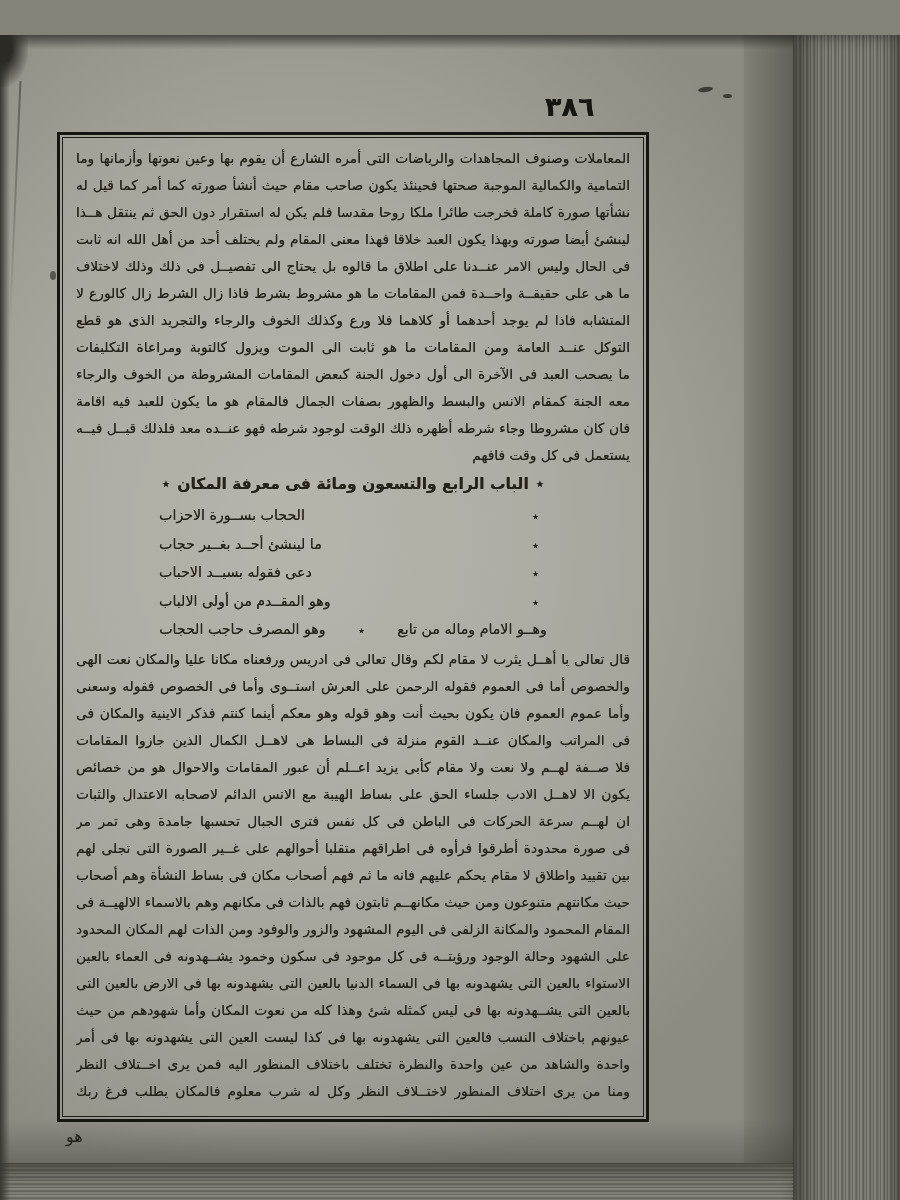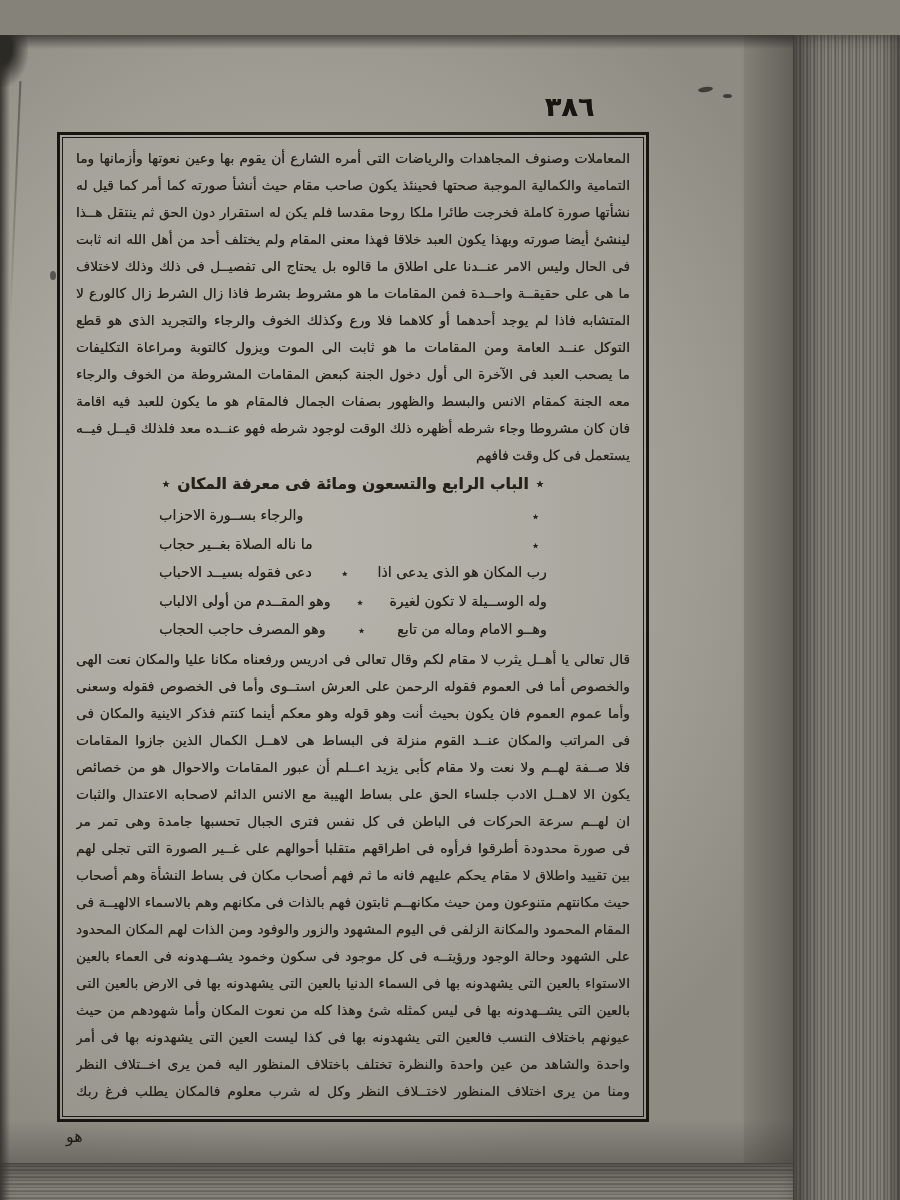--- a/index.html
+++ b/index.html
@@ -81,21 +81,21 @@
     padding:7px 13px 4px;overflow:hidden;
     direction:rtl;color:#262219;
     text-shadow:0 0 .4px rgba(32,28,20,.75);
   }
 
   
   .line{
     height:27px;line-height:27px;font-size:13.8px;
     text-align:justify;text-align-last:justify;overflow:hidden;
   }
-  .line.open{text-align-last:right;font-family:Liberation Serif, serif;}
+  .line.open{text-align-last:right;}
   .heading{
     height:31px;line-height:31px;text-align:left;text-align-last:center;
     font-size:15.5px;font-weight:bold;
   }
   .heading .orn{padding:0 7px;font-weight:normal;}
   .poetry{width:70%;margin:1px auto 2px;}
   .verse{
     display:flex;justify-content:space-between;align-items:baseline;
     height:28.5px;line-height:28.5px;font-size:14.2px;
   }
@@ -138,33 +138,31 @@
           <div class="line open">يستعمل فى كل وقت فافهم</div>
         </div>
 
       <div class="heading">
         <span class="orn">٭</span><span>الباب الرابع والتسعون ومائة فى معرفة المكان</span><span class="orn">٭</span>
       </div>
 
       <div class="poetry">
           <div class="verse">
             <span class="sep">٭</span>
-            <span>والرجاء بســورة الاحزاب</span>
+            <span>الحجاب بســورة الاحزاب</span>
           </div>
           <div class="verse">
             <span class="sep">٭</span>
-            <span>ما ناله الصلاة بغــير حجاب</span>
+            <span>ما لينشئ أحــد بغــير حجاب</span>
           </div>
           <div class="verse">
-            <span>رب المكان هو الذى يدعى اذا</span>
             <span class="sep">٭</span>
             <span>دعى فقوله بسيــد الاحباب</span>
           </div>
           <div class="verse">
-            <span>وله الوســيلة لا تكون لغيرة</span>
             <span class="sep">٭</span>
             <span>وهو المقــدم من أولى الالباب</span>
           </div>
           <div class="verse">
             <span>وهــو الامام وماله من تابع</span>
             <span class="sep">٭</span>
             <span>وهو المصرف حاجب الحجاب</span>
           </div>
         </div>
 

